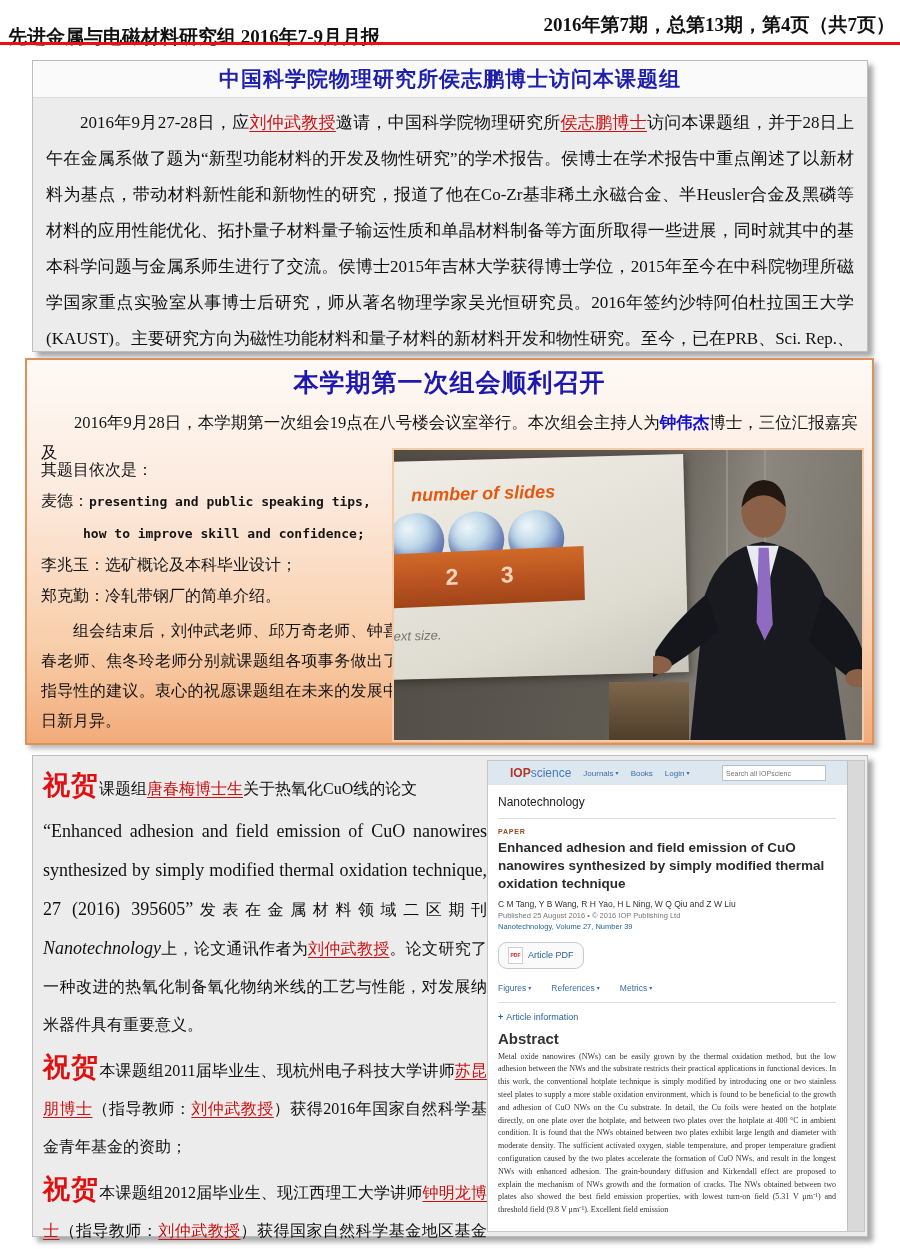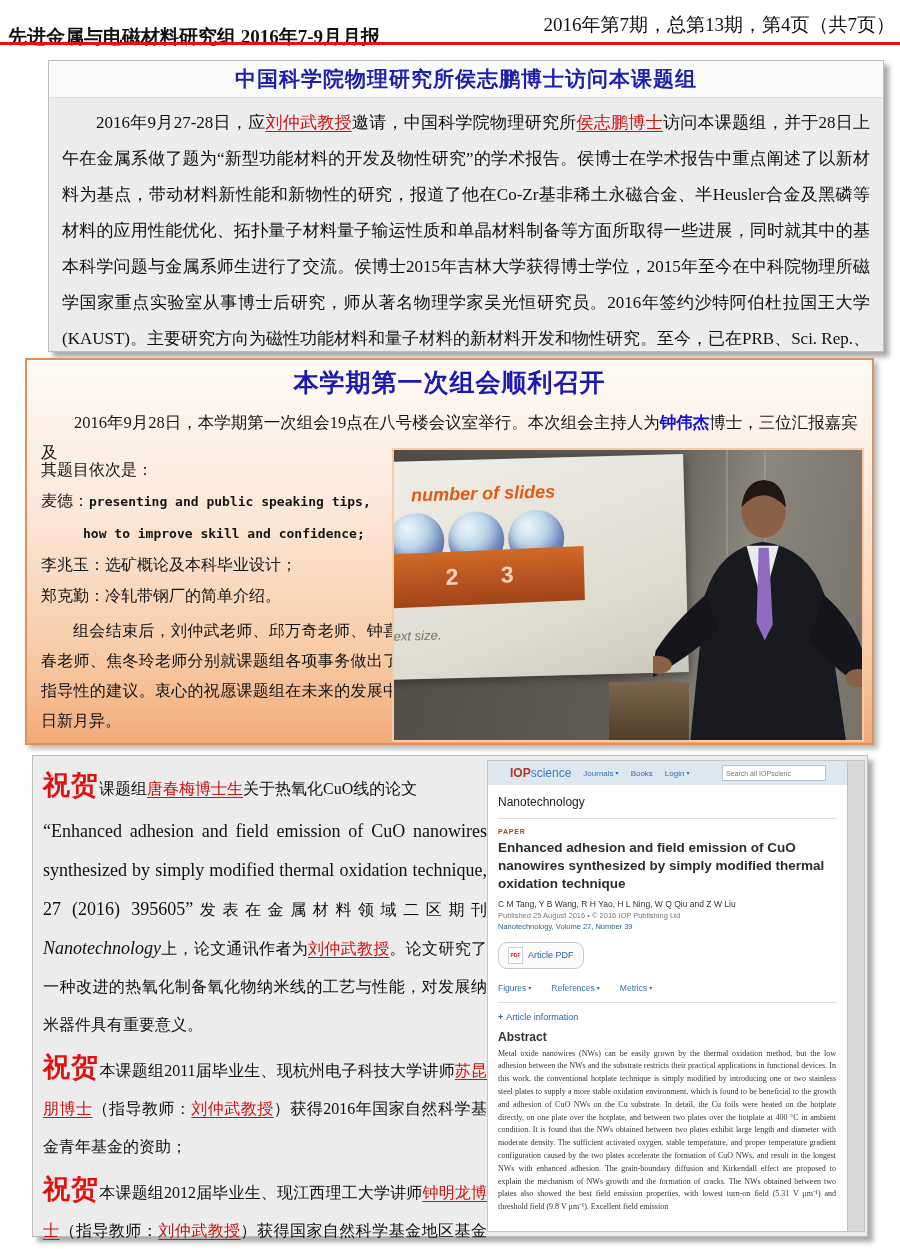--- a/index.html
+++ b/index.html
@@ -2,30 +2,30 @@
 <html><head>
 <meta charset="utf-8">
 <style>
   html,body{margin:0;padding:0;background:#ffffff;}
   .page{position:relative;width:900px;height:1249px;background:#fff;overflow:hidden;
         font-family:"Liberation Sans",sans-serif;}
 
   
   .hdr-left{position:absolute;left:8px;top:12px;font-size:19px;font-weight:bold;color:#111;
             font-family:"Liberation Serif",serif;margin-top:12px;}
-  .hdr-right{position:absolute;right:5px;top:12px;font-size:19px;font-weight:normal;color:#111;
+  .hdr-right{position:absolute;right:5px;top:12px;font-size:19px;font-weight:bold;color:#111;
              font-family:"Liberation Serif",serif;}
   .hdr-rule{position:absolute;left:0;top:42px;width:900px;height:3px;background:#e81010;}
 
   
   .graybox{position:absolute;background:#ececec;border:1px solid #bdbdbd;
            box-shadow:5px 5px 5px #a9a9a9;}
 
   
-  .s1{left:48px;top:60px;width:834px;height:290px;}
+  .s1{left:32px;top:60px;width:834px;height:290px;}
   .s1-titleband{height:36px;line-height:36px;background:#fafafa;border-bottom:1px solid #ddd;
                 text-align:center;}
   .s1-title{color:#1f1fae;font-size:21px;font-weight:bold;letter-spacing:1px;}
   .s1-body{margin:0;padding:7px 13px 0 13px;font-size:17px;line-height:36px;color:#101010;
            text-align:justify;text-indent:2em;font-family:"Liberation Serif",serif;}
 
   
   .red-u{color:#cc1111;text-decoration:underline;text-underline-offset:3px;}
   .blue-b{color:#1512cc;font-weight:bold;}
   .zhuhe{color:#e01010;font-weight:bold;font-size:27px;font-family:"Liberation Sans",sans-serif;
@@ -100,21 +100,21 @@
   .iop-vol{font-size:7.5px;color:#2a6496;margin:2px 0;cursor:pointer;}
   .iop-pdfbtn{display:inline-flex;align-items:center;gap:5px;border:1px solid #c9c9c9;
               background:#fafafa;border-radius:9px;padding:4px 9px;margin:9px 0 4px 0;cursor:pointer;}
   .pdficon{display:inline-block;width:13px;height:15px;background:#fff;border:1px solid #cfcfcf;
            color:#d22;font-size:5px;font-weight:bold;line-height:15px;text-align:center;}
   .iop-pdflabel{font-size:9px;color:#2a6496;}
   .iop-row{display:flex;gap:20px;margin:10px 0 2px 0;}
   .iop-row .iop-link{font-size:8.5px;}
   .iop-info{font-size:9px;color:#2a6496;margin:2px 0;cursor:pointer;}
   .iop-info .plus{font-weight:bold;margin-right:3px;}
-  .iop-absh{font-size:12px;font-weight:600;color:#333;margin-top:8px;}
+  .iop-absh{font-size:15px;font-weight:600;color:#333;margin-top:8px;}
   .iop-abs{font-size:8px;font-family:"Liberation Serif",serif;color:#333;line-height:1.6;
            text-align:justify;margin-top:4px;}
   .caret{font-size:6px;vertical-align:1px;margin-left:2px;}
 </style>
 </head>
 <body>
 
 <div class="page">
 
   <div class="hdr-left">先进金属与电磁材料研究组 2016年7-9月月报</div>

